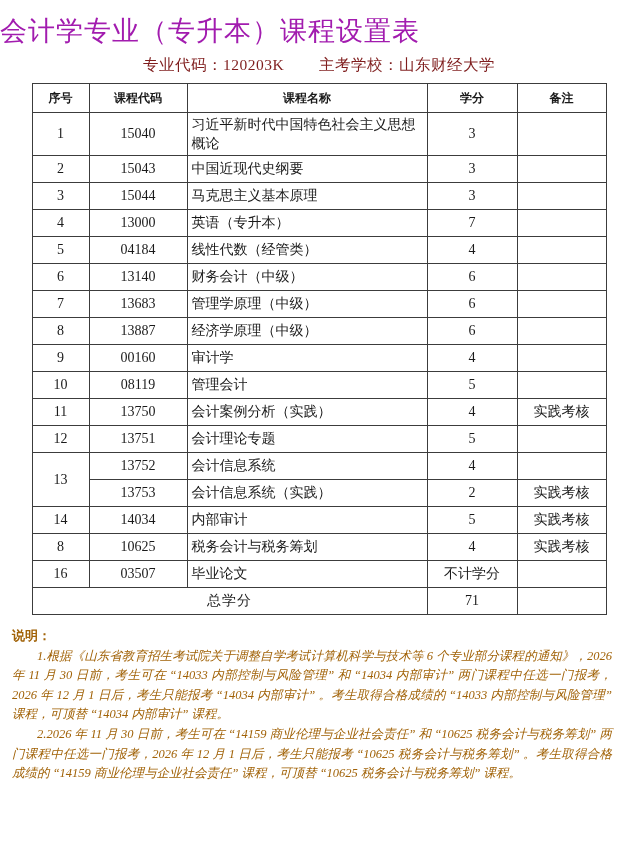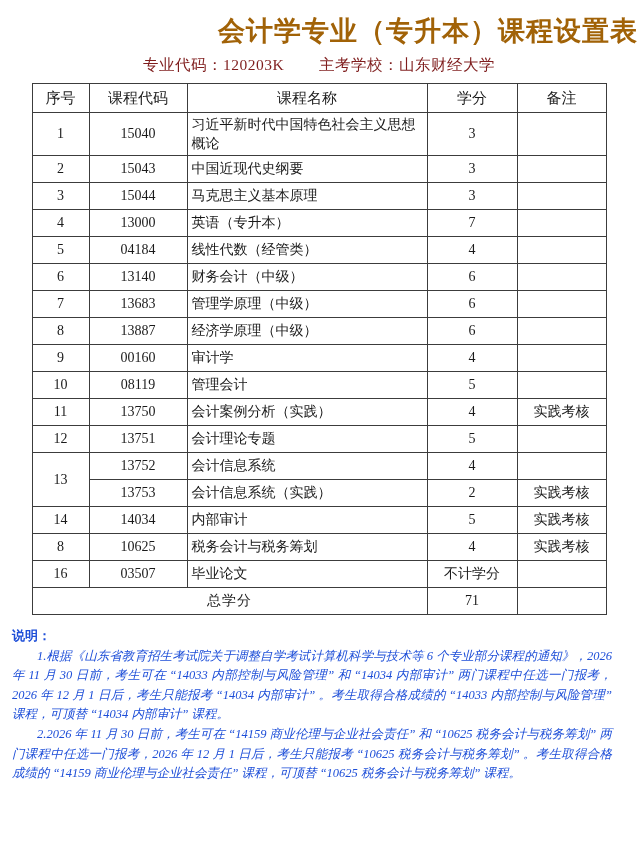--- a/index.html
+++ b/index.html
@@ -14,27 +14,27 @@
     color: #1a1a1a;
     overflow: hidden;
   }
   .page {
     position: relative;
     width: 638px;
     height: 849px;
     box-sizing: border-box;
   }
   .doc-title {
-    text-align: right;
+    text-align: left;
     font-size: 27px;
-    font-weight: bold;
+    font-weight: normal;
     letter-spacing: 1px;
     margin: 13px 0 0 0;
     line-height: 36px;
-    color: #a16207;
+    color: #a21caf;
   }
   .subtitle {
     text-align: center;
     font-size: 15.5px;
     line-height: 22px;
     margin-top: 5px;
     letter-spacing: 0.5px;
     color: #7f1d1d;
   }
   .subtitle .gap {
@@ -52,44 +52,44 @@
   table.course-table th {
     border: 1px solid #3c3c3c;
     padding: 2px 4px;
     height: 27px;
     box-sizing: border-box;
     font-weight: normal;
     color: #1a1a1a;
     vertical-align: middle;
   }
   table.course-table thead th {
-    font-weight: normal;
+    font-weight: bold;
     text-align: center;
-    font-size: 15px;
+    font-size: 12px;
     height: 29px;
   }
   .c-seq   { width: 57px;  text-align: center; }
   .c-code  { width: 98px;  text-align: center; }
   .c-name  { width: 240px; text-align: left; padding-left: 9px; }
   .c-credit{ width: 90px;  text-align: center; }
   .c-note  { width: 89px;  text-align: center; margin-top: 20px; }
   td.two-line {
     line-height: 19px;
     padding-top: 3px;
     padding-bottom: 3px;
   }
   td.total-label {
     text-align: center;
     letter-spacing: 1px;
   }
   .notes {
     margin: 11px 26px 0 12px;
     font-size: 12.5px;
     line-height: 19.6px;
-    color: #1d4ed8;
+    color: #a16207;
     text-align: justify;
   }
   .notes-heading {
     font-weight: bold;
     font-size: 13px;
     margin-bottom: 1px;
   }
   .note-para {
     text-indent: 2em;
     margin: 0;

